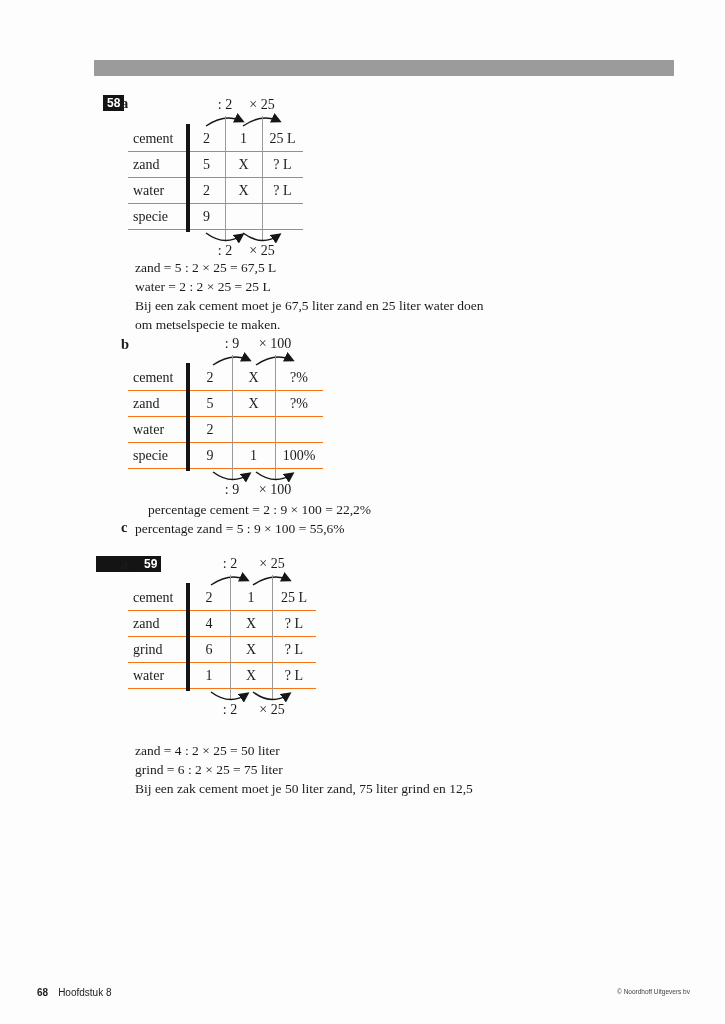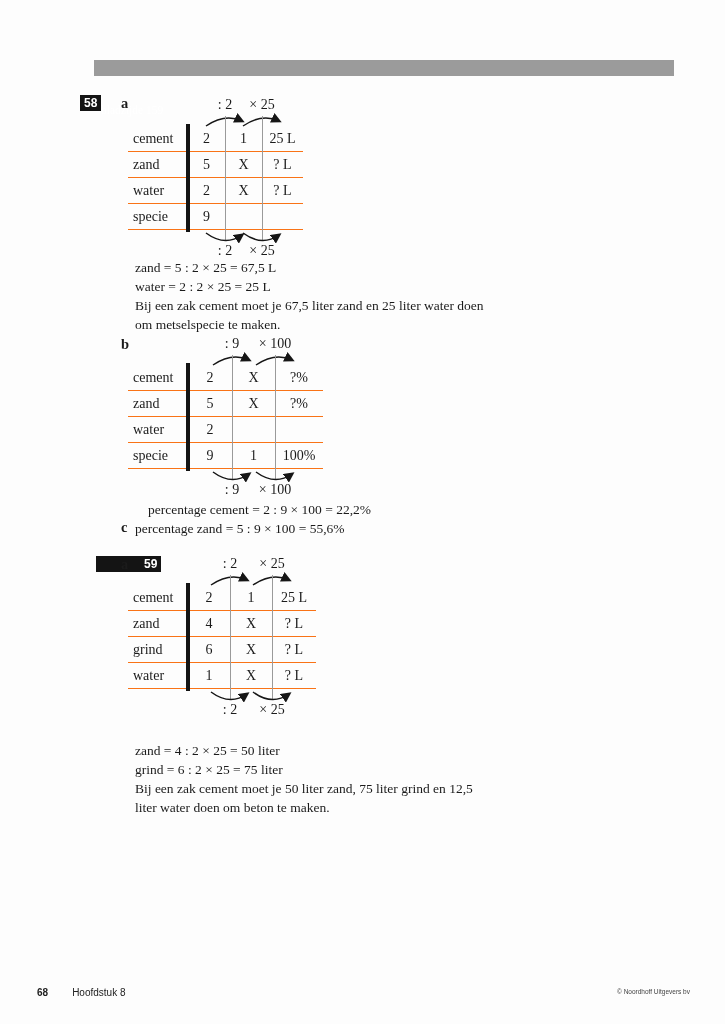--- a/index.html
+++ b/index.html
@@ -69,21 +69,21 @@
 
   
   .para { position:absolute; font-size:13.5px; line-height:19px; white-space:nowrap; }
 
   
   .footer-left {
     position:absolute; left:37px; top:987px;
     font-family:"Liberation Sans","DejaVu Sans",sans-serif;
     font-size:10px; color:#222;
   }
-  .footer-left b { margin-right:24px; }
+  .footer-left b { margin-right:10px; }
   .footer-right {
     position:absolute; left:555px; top:988px; width:135px; text-align:right;
     font-family:"Liberation Sans","DejaVu Sans",sans-serif;
     font-size:6.5px; color:#444;
   }
   .defs-svg { position:absolute; width:0; height:0; }
 </style>
 </head>
 <body>
 
@@ -92,21 +92,21 @@
     <marker id="ah" markerWidth="7" markerHeight="7" refX="5" refY="3.5" orient="auto">
       <path d="M0,0 L7,3.5 L0,7 z" fill="#161616"></path>
     </marker>
   </defs>
 </svg>
 
 <div class="header-bar">
   <span>bladzijde 159</span>
 </div>
 
-<span class="ex-num" style="left:80px; top:95px;">58</span>
+<span class="ex-num" style="left:103px; top:95px;">58</span>
 <span class="part-letter" style="left:121px; top:95px;">a</span>
 
 <div class="rt" style="left:128px; top:126px; --c1:37px; --c2:37px; --c3:41px;">
   <span class="rt-op rt-op-top op1">: 2</span>
   <span class="rt-op rt-op-top op2">× 25</span>
   <svg class="rt-arc rt-arc-top a1" viewBox="0 0 44 16">
       <path d="M3,14 Q22,1 39,9" marker-end="url(#ah)"></path>
     </svg>
   <svg class="rt-arc rt-arc-top a2" viewBox="0 0 44 16">
       <path d="M3,14 Q22,1 39,9" marker-end="url(#ah)"></path>
@@ -263,19 +263,18 @@
       <path d="M3,3 Q22,17 39,5" marker-end="url(#ah)"></path>
     </svg>
   <span class="rt-op rt-op-bot op1">: 2</span>
   <span class="rt-op rt-op-bot op2">× 25</span>
 </div>
 
 <div class="para" style="left:135px; top:741px;">
   <div>zand = 4 : 2 × 25 = 50 liter</div>
   <div>grind = 6 : 2 × 25 = 75 liter</div>
   <div>Bij een zak cement moet je 50 liter zand, 75 liter grind en 12,5</div>
-  <div>liter water doen om beton te maken.</div>
 </div>
 
 <div class="footer-left">
   <b>68</b><span>Hoofdstuk 8</span>
 </div>
 <div class="footer-right">© Noordhoff Uitgevers bv</div>
 
 </body></html>

